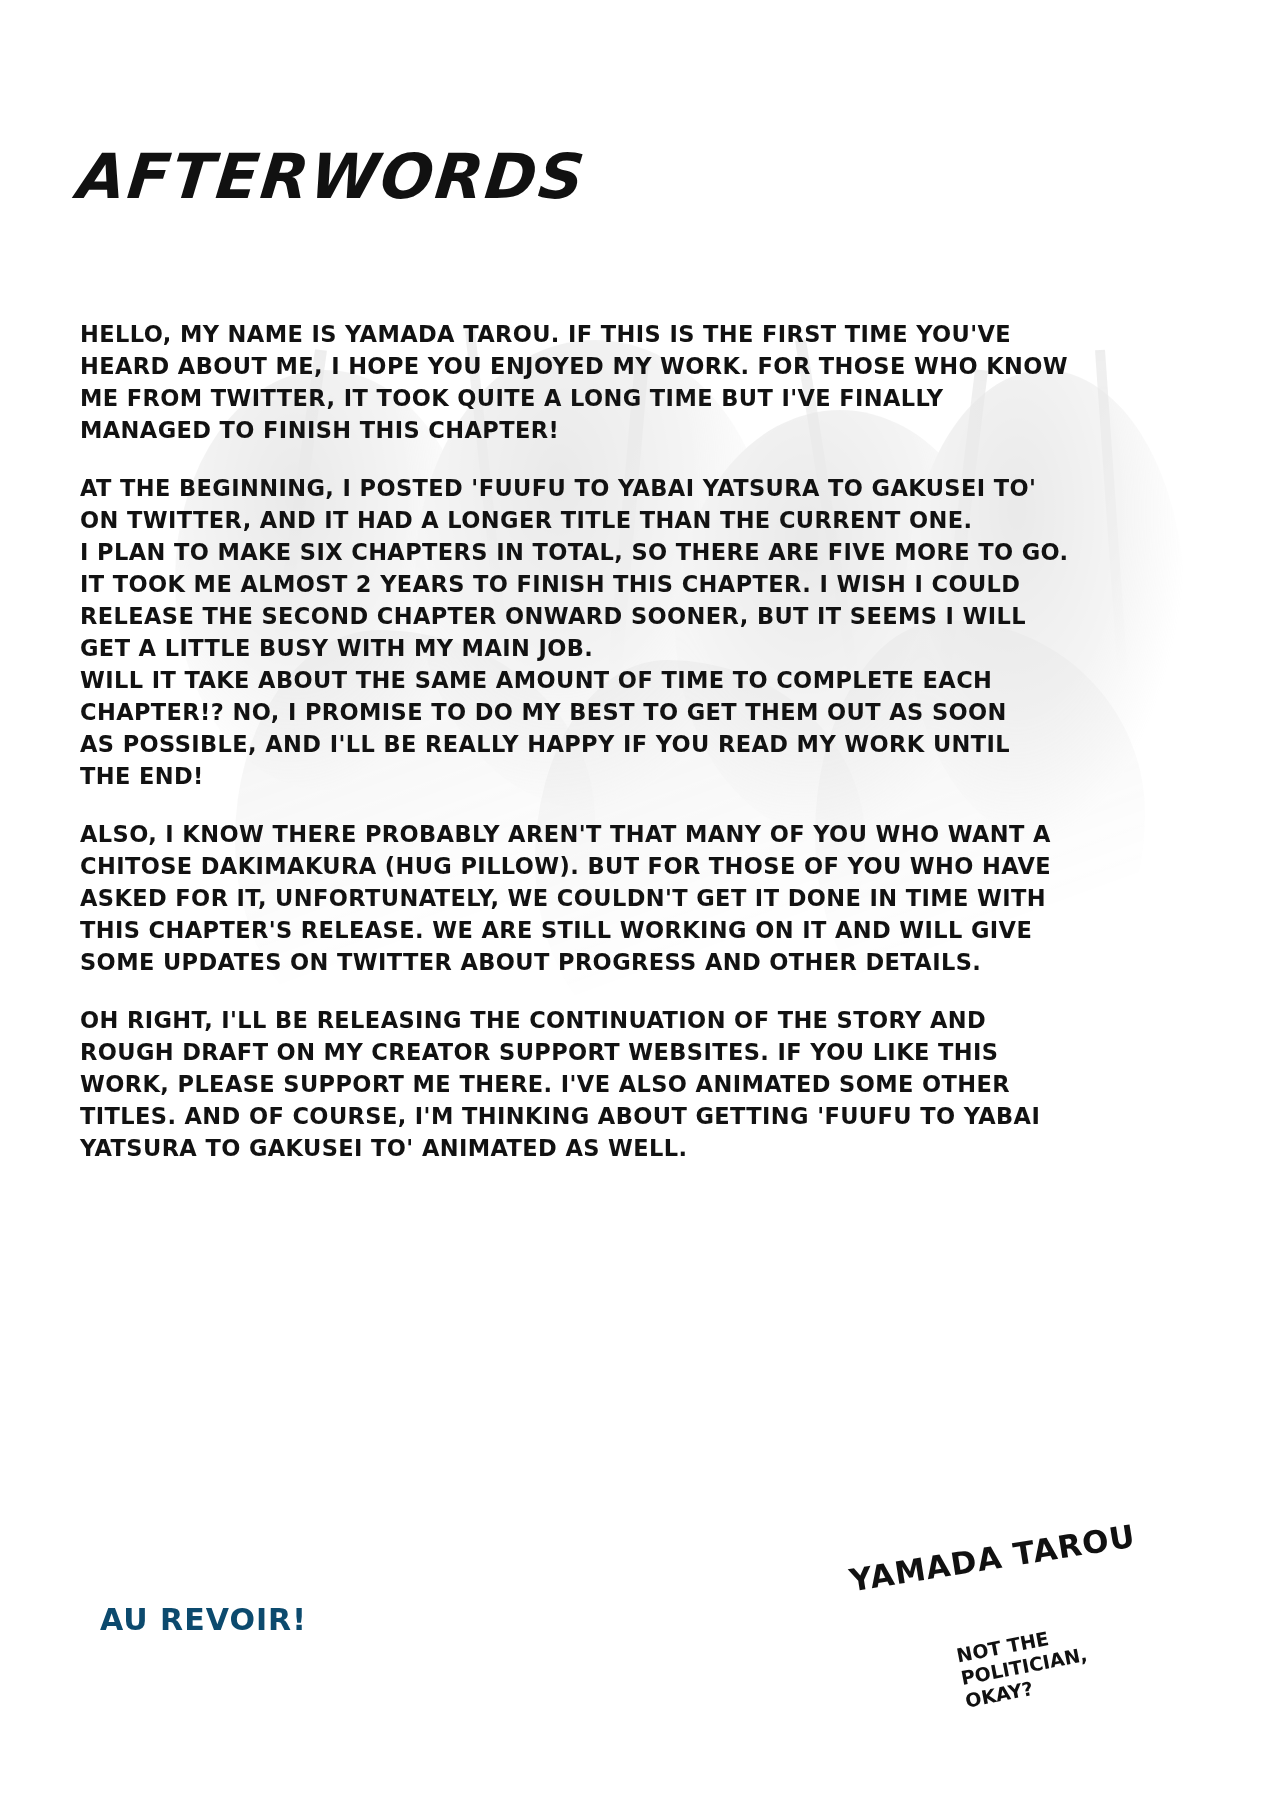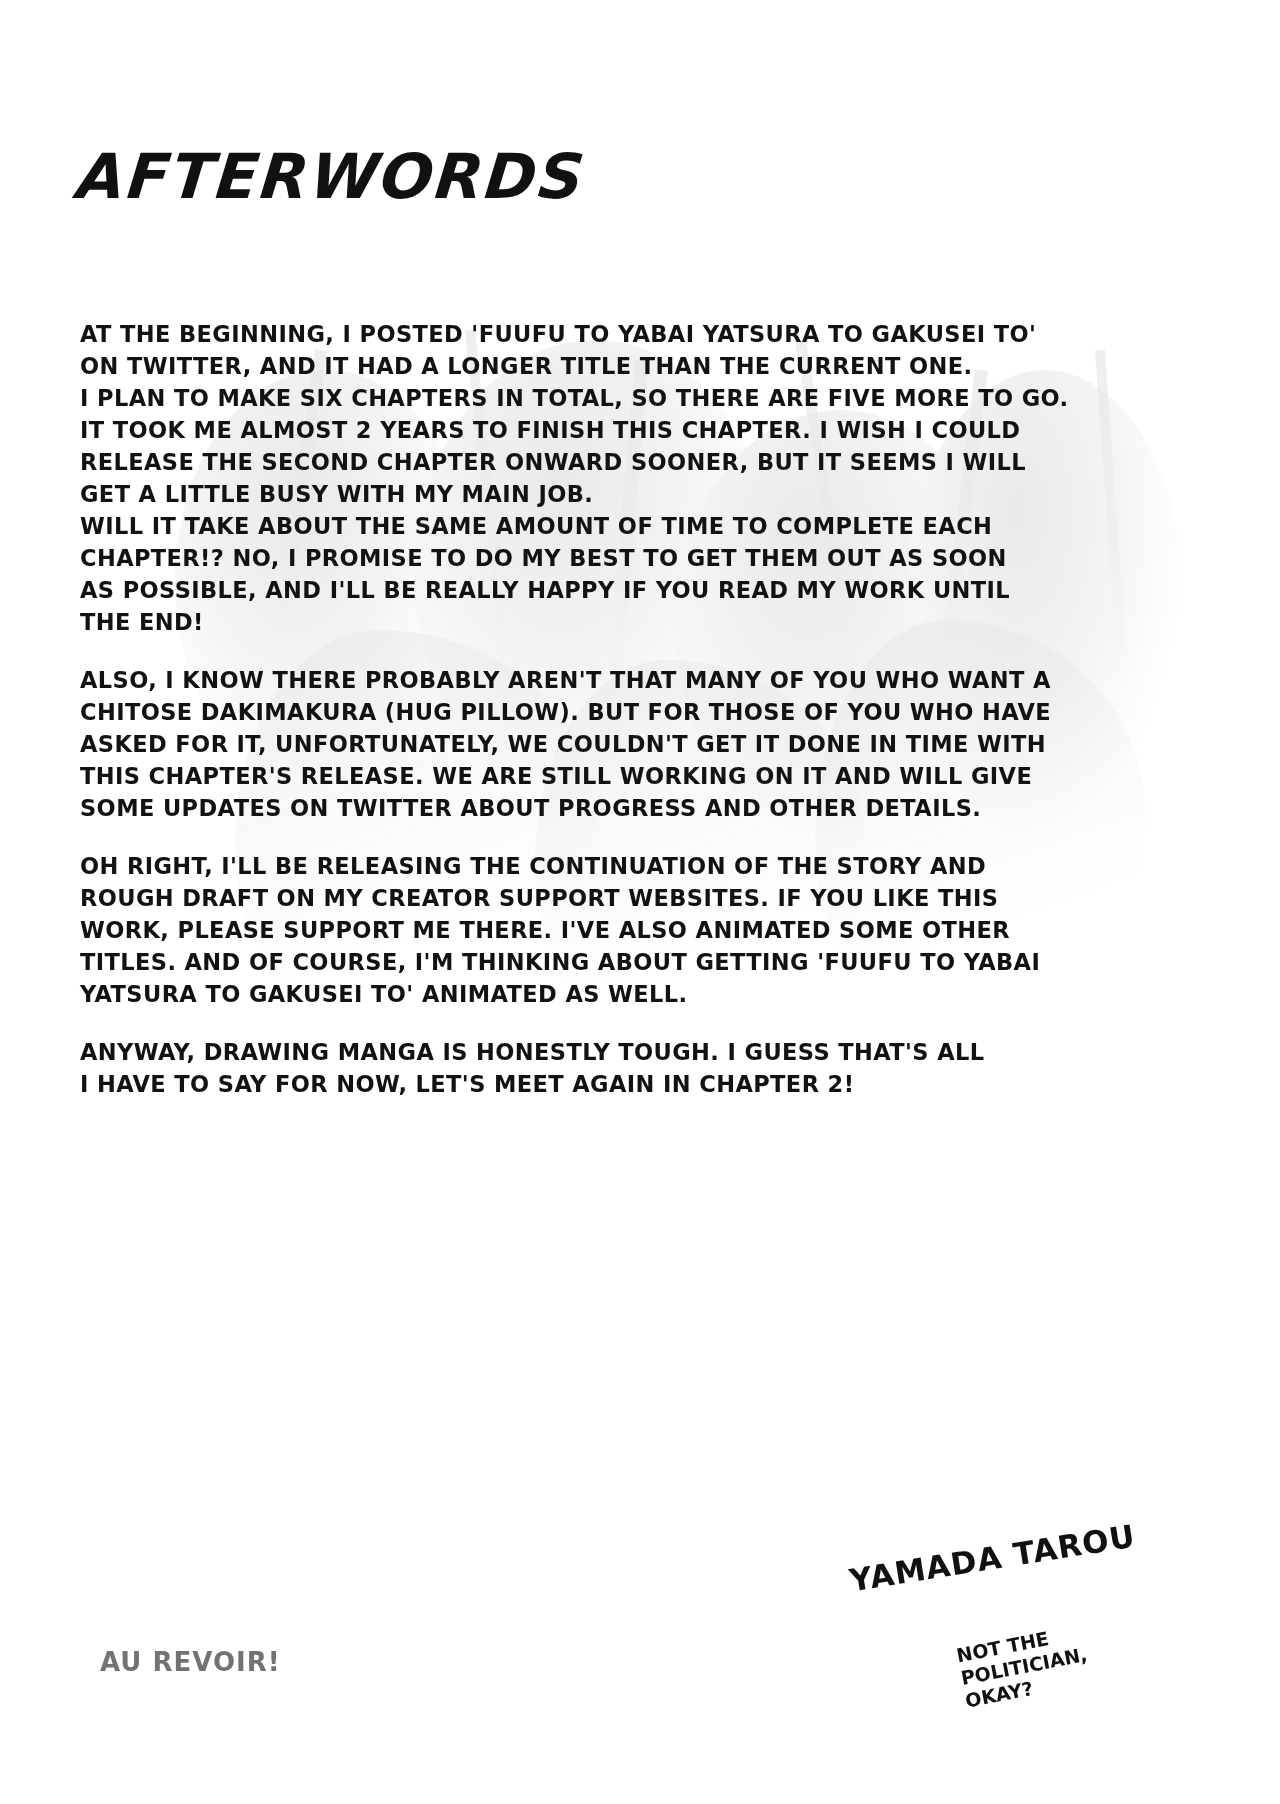--- a/index.html
+++ b/index.html
@@ -75,24 +75,23 @@
     white-space: pre-line;
   }
   .para:last-child { margin-bottom: 0; }
 
   .au-revoir {
     position: absolute;
     left: 100px;
     top: 1602px;
     font-family: "DejaVu Sans", sans-serif;
     font-weight: 700;
-    font-size: 26px;
+    font-size: 30px;
     letter-spacing: 1px;
-    color: #737373;
-    margin-top: 45px;
+    color: #0c4a6e;
   }
 
   .signature {
     position: absolute;
     right: 132px;
     top: 1540px;
     width: 300px;
     height: 200px;
   }
   .sig-name {
@@ -138,42 +137,44 @@
     <div class="streak" style="left:350px; top:0px; width:10px; height:340px; transform: rotate(-6deg);"></div>
     <div class="streak" style="left:520px; top:30px; width:14px; height:320px; transform: rotate(5deg);"></div>
     <div class="streak" style="left:680px; top:10px; width:11px; height:350px; transform: rotate(-9deg);"></div>
     <div class="streak" style="left:860px; top:40px; width:13px; height:310px; transform: rotate(7deg);"></div>
     <div class="streak" style="left:980px; top:20px; width:10px; height:330px; transform: rotate(-4deg);"></div>
   </div>
 
   <div class="title">AFTERWORDS</div>
 
   <div class="body-text">
+    <p class="para">HELLO, MY NAME IS YAMADA TAROU. IF THIS IS THE FIRST TIME YOU'VE
+HEARD ABOUT ME, I HOPE YOU ENJOYED MY WORK. FOR THOSE WHO KNOW
+ME FROM TWITTER, IT TOOK QUITE A LONG TIME BUT I'VE FINALLY
+MANAGED TO FINISH THIS CHAPTER!</p>
     <p class="para">AT THE BEGINNING, I POSTED 'FUUFU TO YABAI YATSURA TO GAKUSEI TO'
 ON TWITTER, AND IT HAD A LONGER TITLE THAN THE CURRENT ONE.
 I PLAN TO MAKE SIX CHAPTERS IN TOTAL, SO THERE ARE FIVE MORE TO GO.
 IT TOOK ME ALMOST 2 YEARS TO FINISH THIS CHAPTER. I WISH I COULD
 RELEASE THE SECOND CHAPTER ONWARD SOONER, BUT IT SEEMS I WILL
 GET A LITTLE BUSY WITH MY MAIN JOB.
 WILL IT TAKE ABOUT THE SAME AMOUNT OF TIME TO COMPLETE EACH
 CHAPTER!? NO, I PROMISE TO DO MY BEST TO GET THEM OUT AS SOON
 AS POSSIBLE, AND I'LL BE REALLY HAPPY IF YOU READ MY WORK UNTIL
 THE END!</p>
     <p class="para">ALSO, I KNOW THERE PROBABLY AREN'T THAT MANY OF YOU WHO WANT A
 CHITOSE DAKIMAKURA (HUG PILLOW). BUT FOR THOSE OF YOU WHO HAVE
 ASKED FOR IT, UNFORTUNATELY, WE COULDN'T GET IT DONE IN TIME WITH
 THIS CHAPTER'S RELEASE. WE ARE STILL WORKING ON IT AND WILL GIVE
 SOME UPDATES ON TWITTER ABOUT PROGRESS AND OTHER DETAILS.</p>
     <p class="para">OH RIGHT, I'LL BE RELEASING THE CONTINUATION OF THE STORY AND
 ROUGH DRAFT ON MY CREATOR SUPPORT WEBSITES. IF YOU LIKE THIS
 WORK, PLEASE SUPPORT ME THERE. I'VE ALSO ANIMATED SOME OTHER
 TITLES. AND OF COURSE, I'M THINKING ABOUT GETTING 'FUUFU TO YABAI
 YATSURA TO GAKUSEI TO' ANIMATED AS WELL.</p>
-    <p class="para">ANYWAY, DRAWING MANGA IS HONESTLY TOUGH. I GUESS THAT'S ALL
-I HAVE TO SAY FOR NOW, LET'S MEET AGAIN IN CHAPTER 2!</p>
   </div>
 
   <div class="au-revoir">AU REVOIR!</div>
 
   <div class="signature">
     <div class="sig-name">YAMADA
    TAROU</div>
     <div class="sig-note">NOT THE
 POLITICIAN,
 OKAY?</div>

